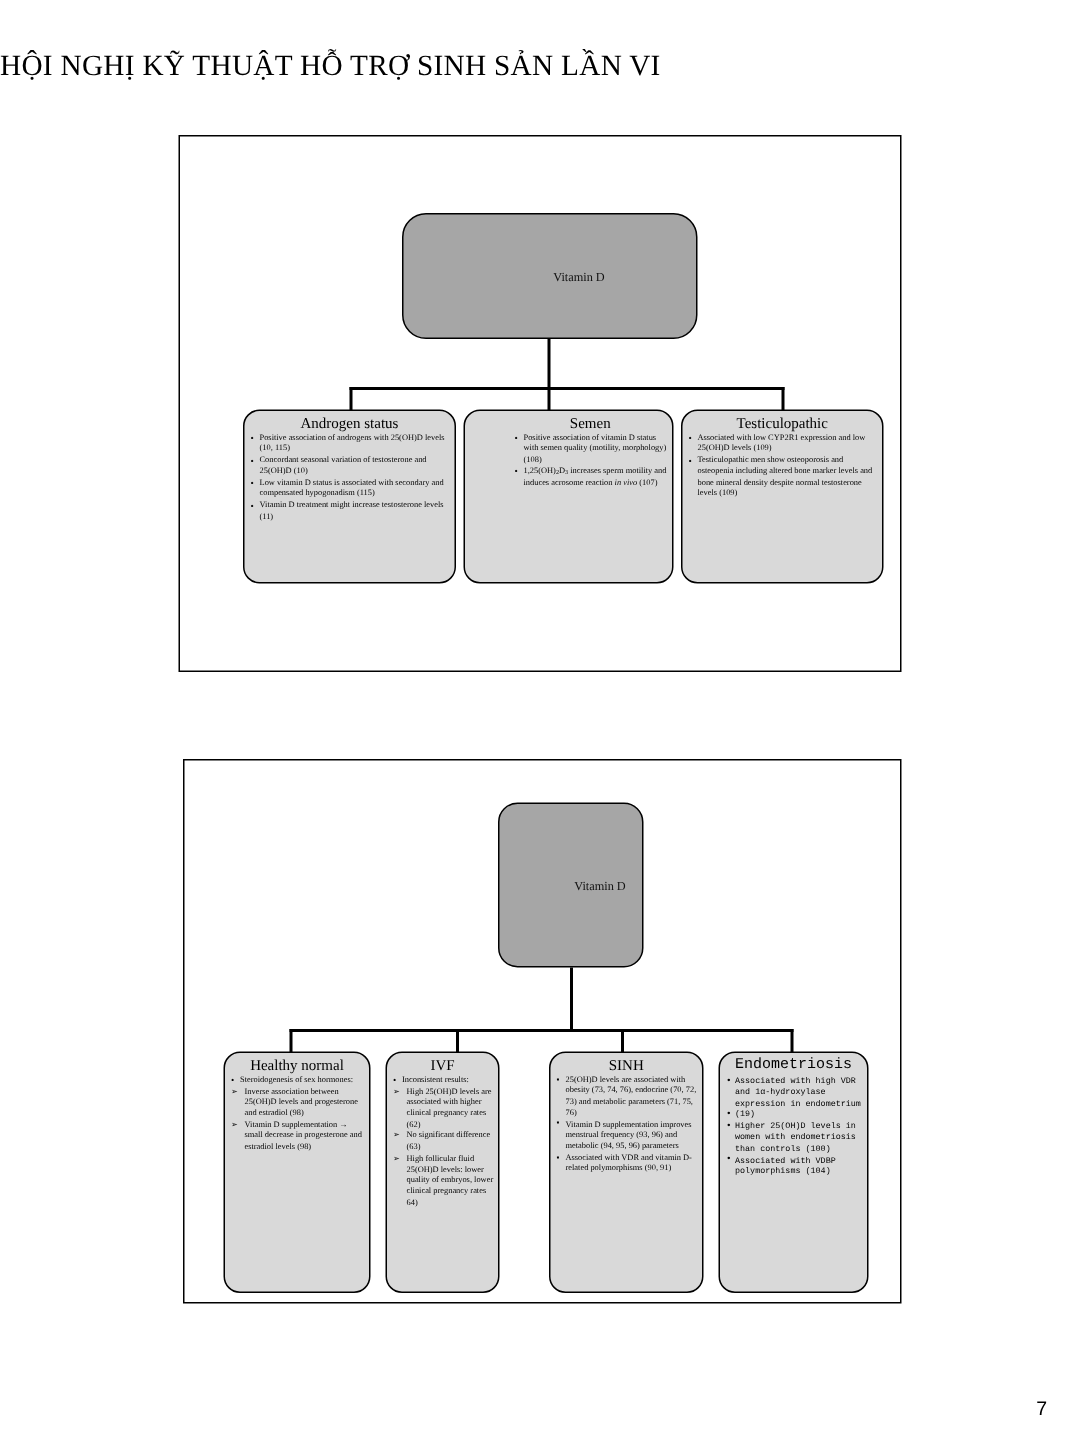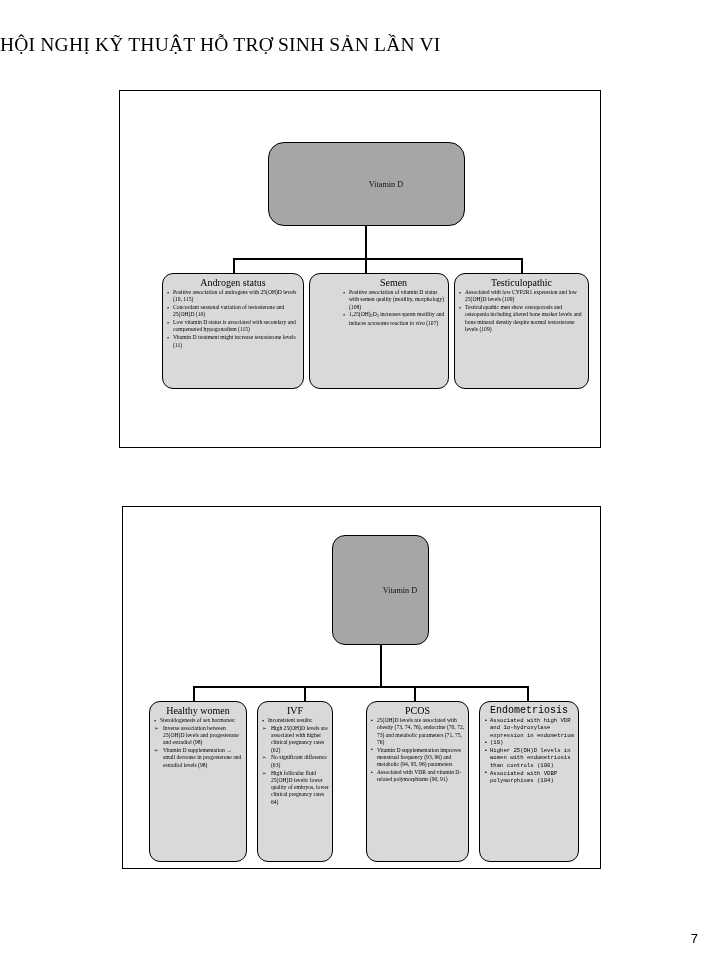--- a/index.html
+++ b/index.html
@@ -215,40 +215,40 @@
     </div>
 
     <div class="conn conn-v" style="left:257px; top:138px; height:42px;"></div>
     <div class="conn conn-h" style="left:70px; top:179px; width:336px;"></div>
     <div class="conn conn-v" style="left:70px; top:179px; height:16px;"></div>
     <div class="conn conn-v" style="left:181px; top:179px; height:16px;"></div>
     <div class="conn conn-v" style="left:291px; top:179px; height:16px;"></div>
     <div class="conn conn-v" style="left:404px; top:179px; height:16px;"></div>
 
     <div class="cat-box" id="fig2-box-healthy">
-      <div class="cat-title">Healthy women</div>
+      <div class="cat-title">Healthy normal</div>
       <ul class="cat-list">
         <li class="bullet">Steroidogenesis of sex hormones:</li>
         <li class="arrow">Inverse association between 25(OH)D levels and progesterone and estradiol (98)</li>
         <li class="arrow">Vitamin D supplementation → small decrease in progesterone and estradiol levels (98)</li>
       </ul>
     </div>
 
     <div class="cat-box" id="fig2-box-ivf">
       <div class="cat-title">IVF</div>
       <ul class="cat-list">
         <li class="bullet">Inconsistent results:</li>
         <li class="arrow">High 25(OH)D levels are associated with higher clinical pregnancy rates (62)</li>
         <li class="arrow">No significant difference (63)</li>
         <li class="arrow">High follicular fluid 25(OH)D levels: lower quality of embryos, lower clinical pregnancy rates 64)</li>
       </ul>
     </div>
 
     <div class="cat-box" id="fig2-box-pcos">
-      <div class="cat-title">PCOS</div>
+      <div class="cat-title">SINH</div>
       <ul class="cat-list">
         <li class="bullet-sq">25(OH)D levels are associated with obesity (73, 74, 76), endocrine (70, 72, 73) and metabolic parameters (71, 75, 76)</li>
         <li class="bullet-sq">Vitamin D supplementation improves menstrual frequency (93, 96) and metabolic (94, 95, 96) parameters</li>
         <li class="bullet-sq">Associated with VDR and vitamin D-related polymorphisms (90, 91)</li>
       </ul>
     </div>
 
     <div class="cat-box" id="fig2-box-endometriosis">
       <div class="cat-title">Endometriosis</div>
       <ul class="cat-list">

